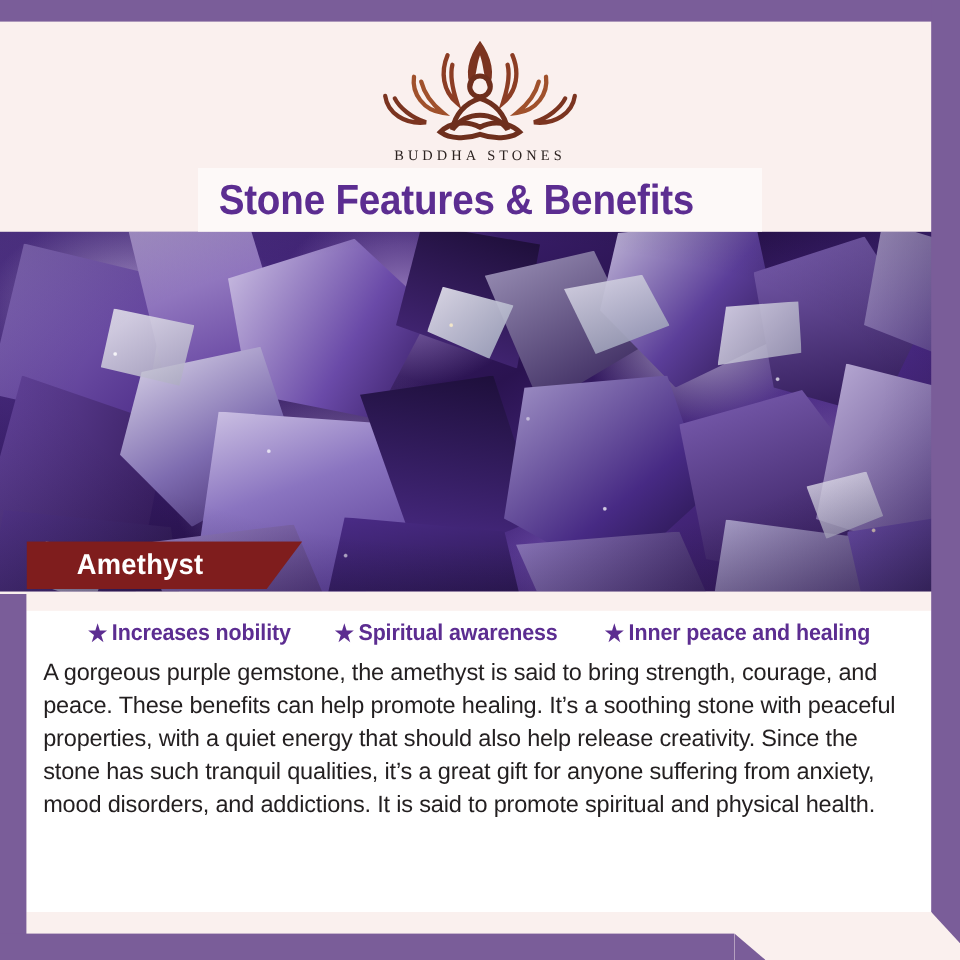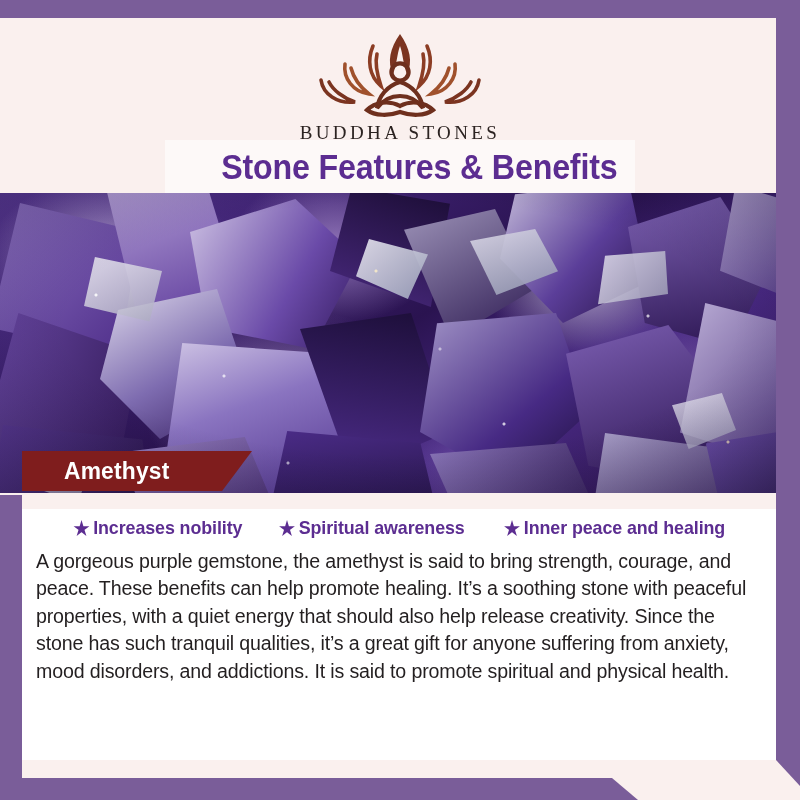--- a/index.html
+++ b/index.html
@@ -19,27 +19,27 @@
   .frame-bottom-tip{position:absolute;left:612px;bottom:0;width:26px;height:22px;background:#7a5d99;z-index:6;
       clip-path:polygon(0 0,0 100%,100% 100%);}
   .frame-right-tip{position:absolute;right:0;top:760px;width:24px;height:26px;background:#7a5d99;z-index:6;
       clip-path:polygon(0 0,100% 0,100% 100%);}
 
   
   .header{position:absolute;left:0;top:0;width:800px;height:193px;background:#faf0ee;z-index:2;}
   .logo-wrap{position:absolute;left:0;top:24px;width:800px;text-align:center;}
   .logo-mark{display:block;margin:0 auto;}
   .logo-text{
-    margin-top:2px;font-size:19px;letter-spacing:3.4px;color:#2b2220;
+    margin-top:2px;font-size:12px;letter-spacing:3.4px;color:#2b2220;
     font-family:"Liberation Serif", serif;font-weight:400;
   }
 
   .title-band{
     position:absolute;left:165px;top:140px;width:470px;height:53px;
-    background:#fdf9f8;display:flex;align-items:center;justify-content:flex-end;z-index:3;
+    background:#fdf9f8;display:flex;align-items:center;justify-content:flex-start;z-index:3;
   }
   .title-text{
     font-size:35px;font-weight:bold;color:#5c2d91;letter-spacing:-0.2px;
     transform:scaleX(0.92);transform-origin:center;white-space:nowrap;
     font-family:"Liberation Sans", sans-serif;
   }
 
   
   .photo{position:absolute;left:0;top:193px;width:800px;height:300px;overflow:hidden;z-index:1;
     background:#3a1f63;}

